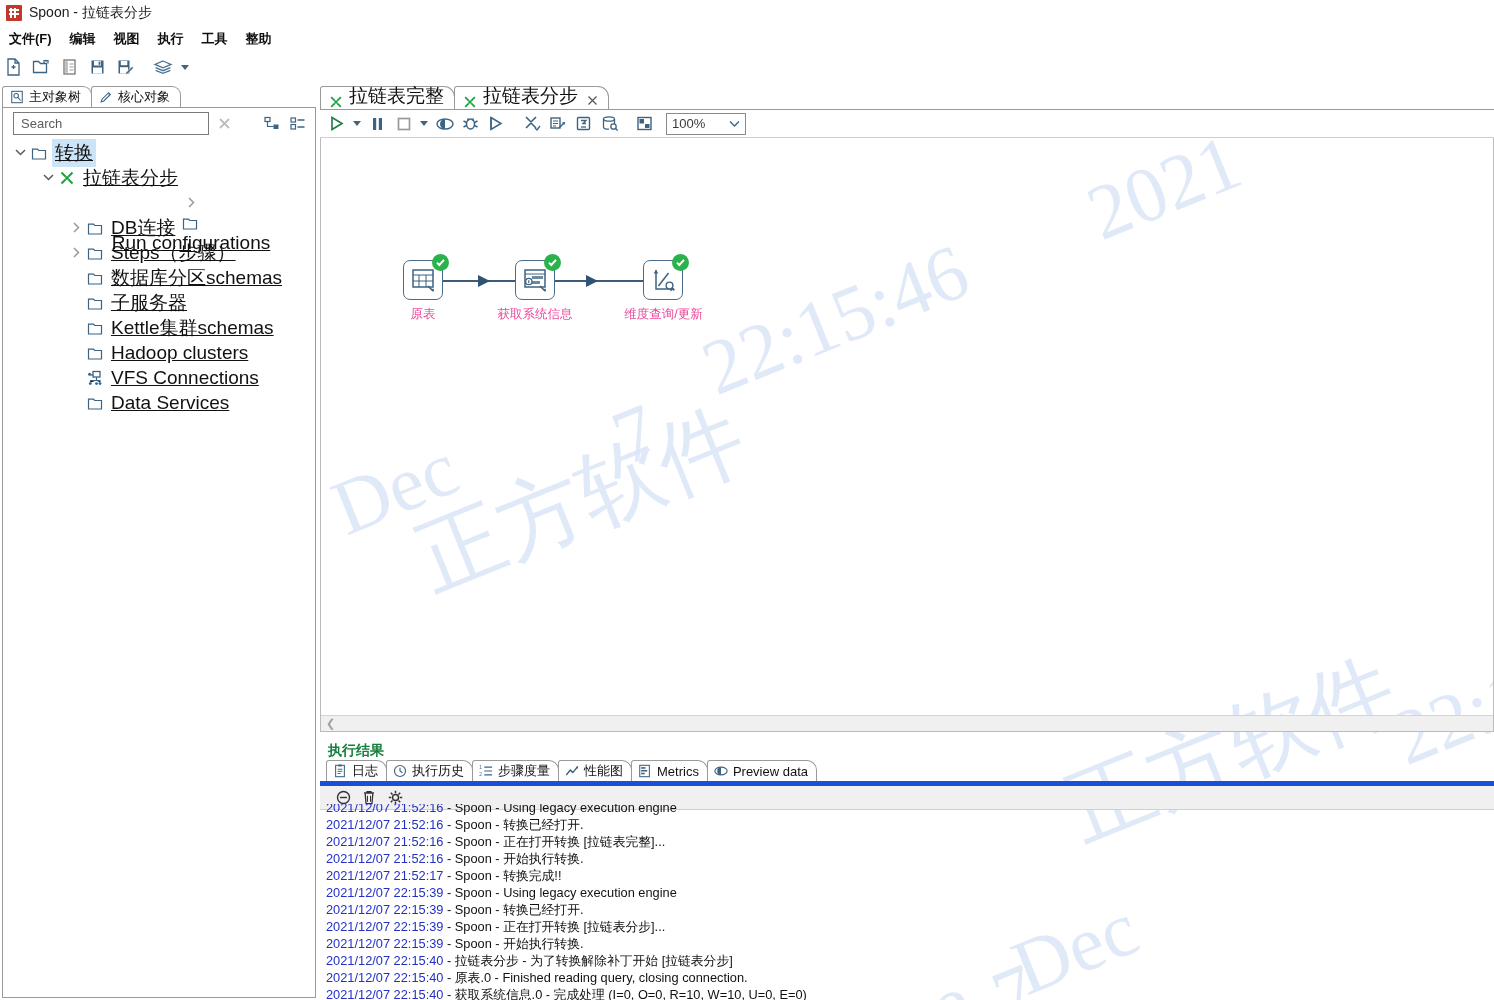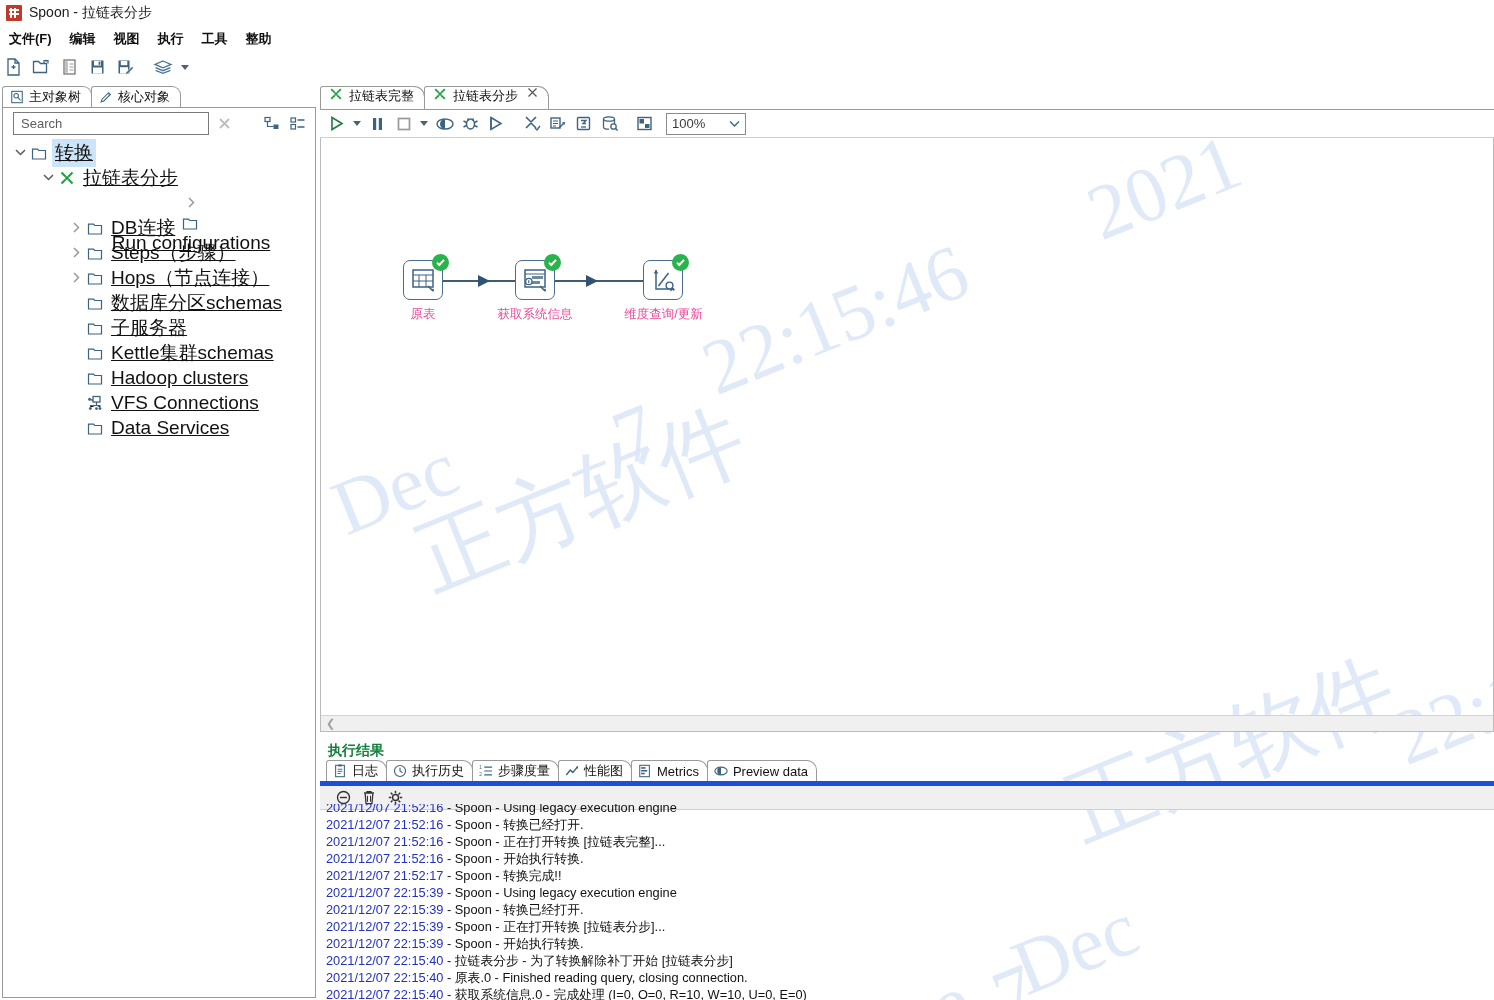--- a/index.html
+++ b/index.html
@@ -141,25 +141,25 @@
   
   .editor {
     position: absolute; left: 320px; top: 86px; right: 0; bottom: 0;
     z-index: 8;
   }
   .etabstrip {
     position: relative; height: 24px; display: flex; align-items: flex-end;
     border-bottom: 1px solid #9a9a9a;
   }
   .etab {
-    height: 23px; display: flex; align-items: flex-start; gap: 6px;
+    height: 23px; display: flex; align-items: flex-end; gap: 6px;
     padding: 0 10px 0 8px;
     border: 1px solid #9a9a9a; border-bottom: none;
     border-radius: 3px 11px 0 0;
-    background: #ffffff; font-size: 13px; color: #0f0f0f; margin-right: -1px;
+    background: #ffffff; font-size: 19px; color: #0f0f0f; margin-right: -1px;
   }
   .etab .close { font-size: 12px; color: #555; margin-left: 3px; }
   .etoolbar {
     height: 28px; display: flex; align-items: center; padding-left: 4px; gap: 1px;
     border-bottom: 1px solid #cfcfcf;
   }
   .etb {
     width: 25px; height: 24px; display: flex; align-items: center; justify-content: center;
   }
   .zoomsel {
@@ -427,33 +427,20 @@
               </svg>
             </span>
             <span class="ticon">
               <svg width="16" height="16" viewBox="0 0 16 16" style="display: block;">
                 <path d="M1.5 4.2h5l1.2 1.3h6.8v8.5H1.5z" fill="#fff" stroke="#3d6382" stroke-width="1.2"></path>
               </svg>
             </span>
             <span class="tlabel">Steps（步骤）</span>
           </div>
           <div class="trow" style="padding-left: 64px;">
-            <span class="twist">
-              <svg width="9" height="11" viewBox="0 0 9 11">
-                <path d="M2 1l4.5 4.5L2 10" fill="none" stroke="#9a9a9a" stroke-width="1.5"></path>
-              </svg>
-            </span>
-            <span class="ticon">
-              <svg width="16" height="16" viewBox="0 0 16 16" style="display: block;">
-                <path d="M1.5 4.2h5l1.2 1.3h6.8v8.5H1.5z" fill="#fff" stroke="#3d6382" stroke-width="1.2"></path>
-              </svg>
-            </span>
-            <span class="tlabel">Hops（节点连接）</span>
-          </div>
-          <div class="trow" style="padding-left: 64px;">
             <span class="twist none"></span>
             <span class="ticon">
               <svg width="16" height="16" viewBox="0 0 16 16" style="display: block;">
                 <path d="M1.5 4.2h5l1.2 1.3h6.8v8.5H1.5z" fill="#fff" stroke="#3d6382" stroke-width="1.2"></path>
               </svg>
             </span>
             <span class="tlabel">数据库分区schemas</span>
           </div>
           <div class="trow" style="padding-left: 64px;">
             <span class="twist none"></span>

